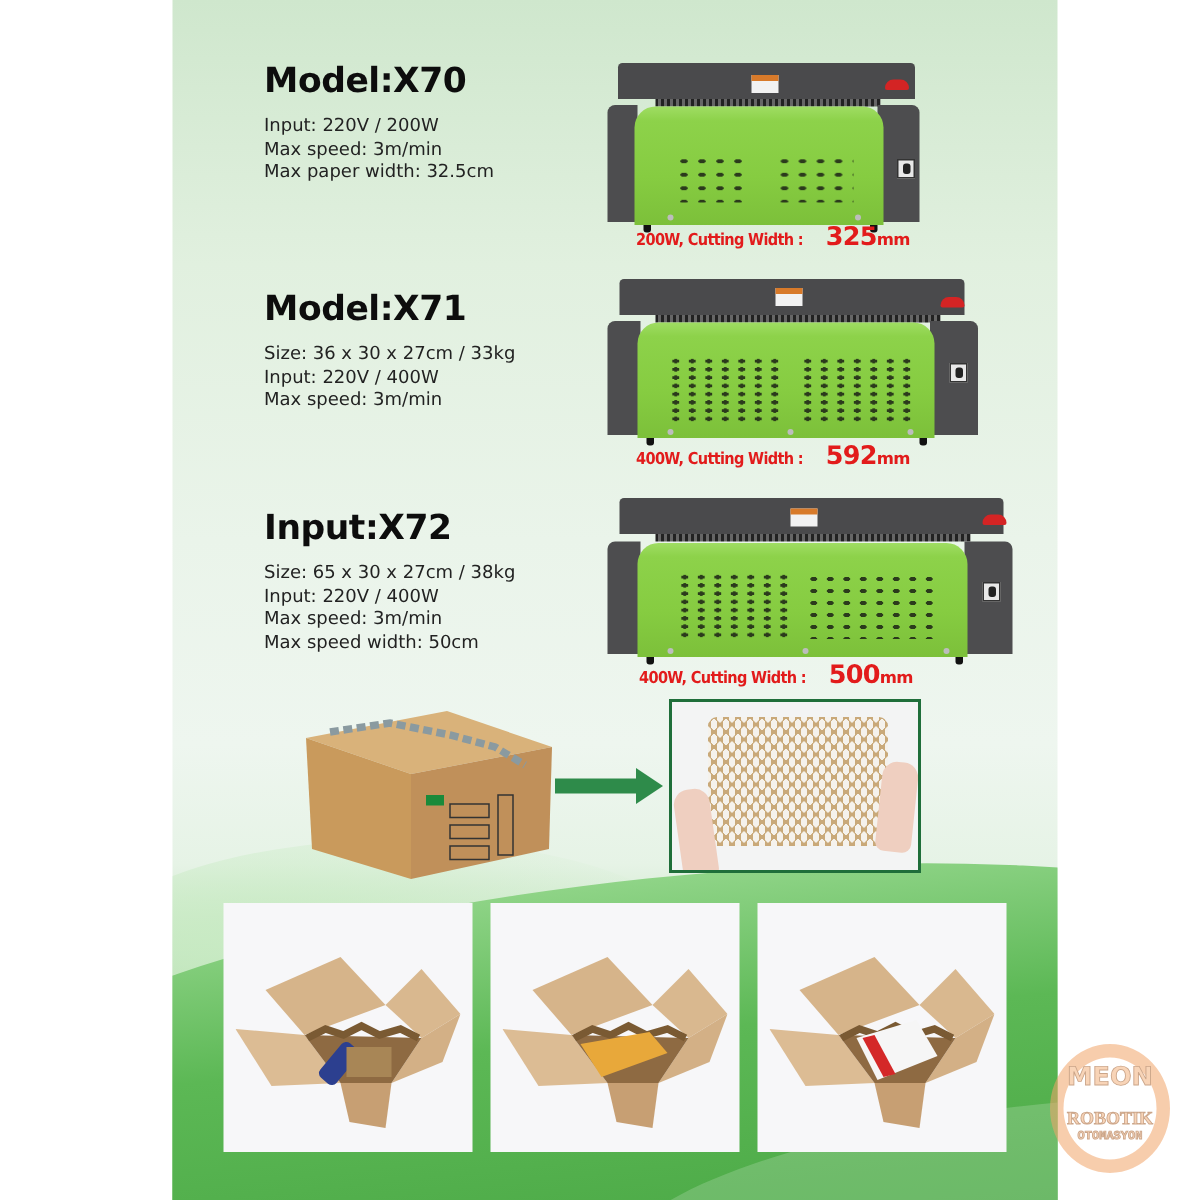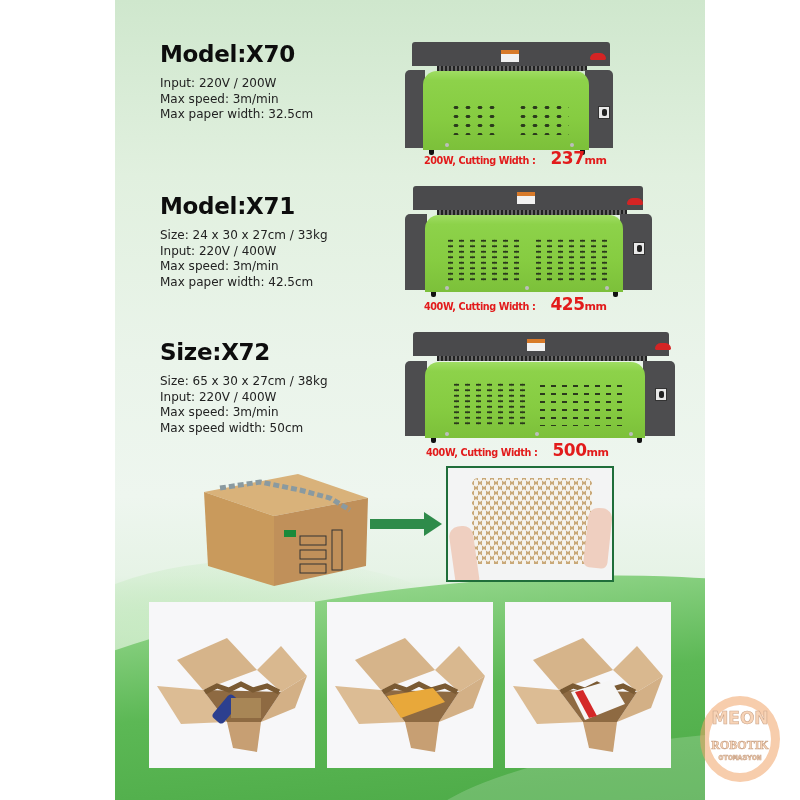--- a/index.html
+++ b/index.html
@@ -24,21 +24,21 @@
     }
     .swoosh3 {
       position: absolute; left: 300px; top: 740px; width: 500px; height: 120px;
       border-radius: 50%;
       background: rgba(255,255,255,0.18);
       transform: rotate(-8deg);
     }
 
     
     .model {
-      position: absolute; left: 160px; color: #111;
+      position: absolute; left: 176px; color: #111;
     }
     .model .title {
       font-family: "DejaVu Sans", sans-serif; font-weight: bold;
       font-size: 23px; letter-spacing: -0.3px; line-height: 28px; color: #0d0d0d;
     }
     .model .specs { margin-top: 8px; }
     .model .spec {
       font-family: "DejaVu Sans", sans-serif; font-size: 12px; line-height: 15.5px; color: #222;
     }
 
@@ -160,30 +160,29 @@
   <div class="green" style="left:18px;top:31px;width:166px;height:79px;"></div>
   <div class="vents" style="left:45px;top:63px;width:48px;height:32px;background-size:12px 9px;"></div>
   <div class="vents" style="left:112px;top:63px;width:52px;height:32px;background-size:12px 9px;"></div>
   <div class="switch" style="left:193px;top:66px;"></div>
   <div class="bolt" style="left:40px;top:103px;"></div>
   <div class="bolt" style="left:165px;top:103px;"></div>
   <div class="foot" style="left:24px;top:110px;"></div>
   <div class="foot" style="left:175px;top:110px;"></div>
 </div>
 <div class="cut-label" style="left:424px;top:148px;">
-  <span class="small">200W, Cutting Width : </span><span class="big">237</span><span class="mm">mm</span>
+  <span class="small">200W, Cutting Width : </span><span class="big">325</span><span class="mm">mm</span>
 </div>
 
 <div class="model" style="top:192px;">
   <div class="title">Model:X71</div>
   <div class="specs">
-    <div class="spec">Size: 24 x 30 x 27cm / 33kg</div>
+    <div class="spec">Size: 36 x 30 x 27cm / 33kg</div>
     <div class="spec">Input: 220V / 400W</div>
     <div class="spec">Max speed: 3m/min</div>
-    <div class="spec">Max paper width: 42.5cm</div>
   </div>
 </div>
 
 <div class="machine" style="left:405px;top:186px;width:250px;height:108px;">
   <div class="top-bar" style="left:8px;top:0;width:230px;height:24px;"></div>
   <div class="label-sticker" style="left:112px;top:6px;"></div>
   <div class="estop" style="left:222px;top:12px;"></div>
   <div class="teeth" style="left:32px;top:24px;width:190px;"></div>
   <div class="side-left" style="left:0;top:28px;width:22px;height:76px;"></div>
   <div class="side-right" style="left:215px;top:28px;width:32px;height:76px;"></div>
@@ -191,25 +190,25 @@
   <div class="vents" style="left:40px;top:52px;width:76px;height:44px;background-size:11px 5.5px;"></div>
   <div class="vents" style="left:128px;top:52px;width:76px;height:44px;background-size:11px 5.5px;"></div>
   <div class="switch" style="left:228px;top:56px;"></div>
   <div class="bolt" style="left:40px;top:100px;"></div>
   <div class="bolt" style="left:120px;top:100px;"></div>
   <div class="bolt" style="left:200px;top:100px;"></div>
   <div class="foot" style="left:26px;top:106px;"></div>
   <div class="foot" style="left:208px;top:106px;"></div>
 </div>
 <div class="cut-label" style="left:424px;top:294px;">
-  <span class="small">400W, Cutting Width : </span><span class="big">425</span><span class="mm">mm</span>
+  <span class="small">400W, Cutting Width : </span><span class="big">592</span><span class="mm">mm</span>
 </div>
 
 <div class="model" style="top:338px;">
-  <div class="title">Size:X72</div>
+  <div class="title">Input:X72</div>
   <div class="specs">
     <div class="spec">Size: 65 x 30 x 27cm / 38kg</div>
     <div class="spec">Input: 220V / 400W</div>
     <div class="spec">Max speed: 3m/min</div>
     <div class="spec">Max speed width: 50cm</div>
   </div>
 </div>
 
 <div class="machine" style="left:405px;top:332px;width:272px;height:108px;">
   <div class="top-bar" style="left:8px;top:0;width:256px;height:24px;"></div>

